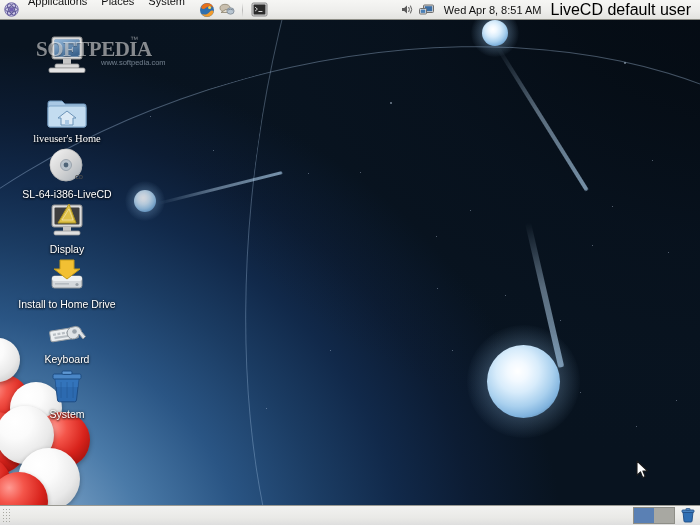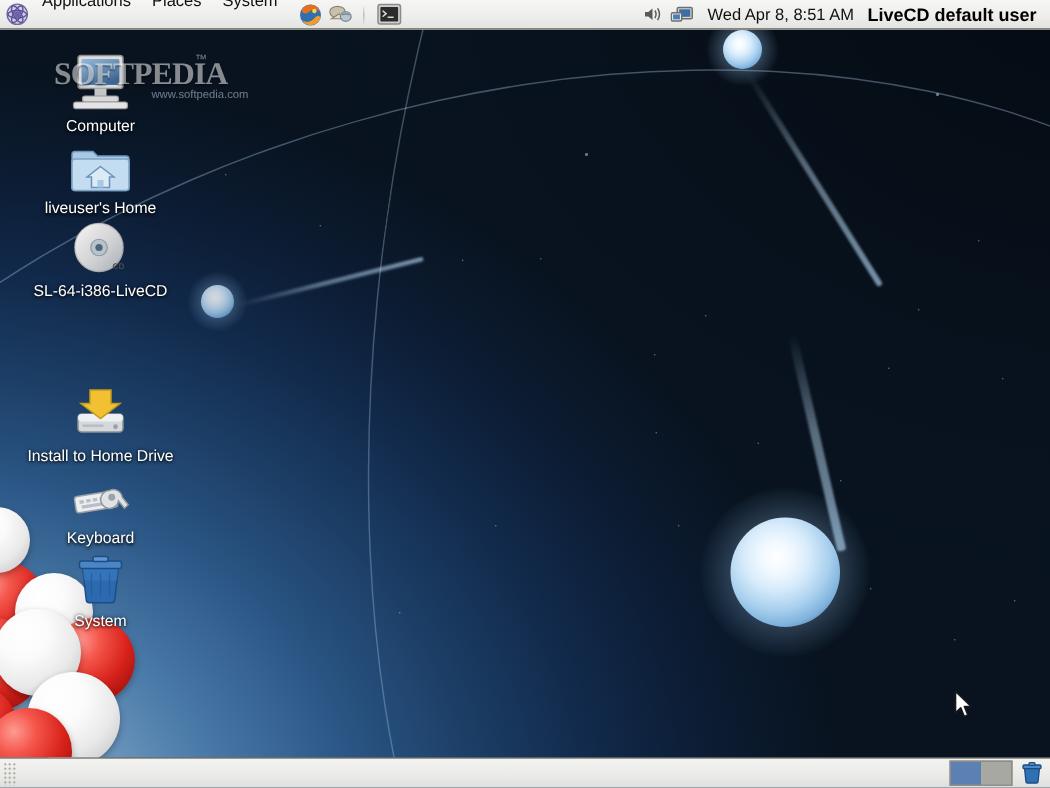--- a/index.html
+++ b/index.html
@@ -151,21 +151,21 @@
   .launcher { width: 20px; height: 18px; display: flex; align-items: center; justify-content: center; cursor: default; }
   .panel-sep {
     width: 1px; height: 14px; margin: 0 5px;
     background: linear-gradient(to bottom, rgba(0,0,0,0), rgba(0,0,0,0.22), rgba(0,0,0,0));
   }
   #tray { margin-left: auto; display: flex; align-items: center; padding-right: 5px; }
   #clock {
     font-size: 11px; color: #101010; padding: 0 7px; white-space: nowrap; cursor: default;
   }
   #username {
-    font-size: 12px; font-weight: bold; color: #000; padding: 0 4px 0 2px; white-space: nowrap; cursor: default;
+    font-size: 16px; font-weight: normal; color: #000; padding: 0 4px 0 2px; white-space: nowrap; cursor: default;
   }
 
   
   #bottom-panel {
     position: absolute;
     left: 0; bottom: 0;
     width: 700px; height: 20px;
     background: linear-gradient(to bottom, #f2f2f0 0%, #eaeae7 60%, #dedede 100%);
     border-top: 1px solid #9a9a93;
     display: flex;
@@ -273,31 +273,30 @@
             <linearGradient id="scr" x1="0" y1="0" x2="0.6" y2="1">
               <stop offset="0" stop-color="#9fc3e4" stop-opacity=".85"></stop>
               <stop offset="1" stop-color="#3a628c" stop-opacity=".9"></stop>
             </linearGradient>
           </defs>
           <rect x="18" y="25" width="8" height="5" fill="#c5c5c5"></rect>
           <rect x="10" y="30" width="24" height="4" rx="1.6" fill="#d8d8d8" stroke="#9a9a9a" stroke-width=".8"></rect>
           <rect x="4" y="34" width="36" height="4.5" rx="1.6" fill="#e4e4e4" stroke="#9a9a9a" stroke-width=".8"></rect>
         </svg>
       </div>
-      <div class="lbl">Computer</div>
     </div>
 
     <div style="position:absolute; left:28px; top:11px; width:130px; height:40px; pointer-events:none;">
       <div style="position:absolute; left:8px; top:6px; font-size:21px; font-weight:bold; letter-spacing:-0.5px;
                   color:rgba(255,255,255,0.52); text-shadow:0 1px 1px rgba(0,0,0,0.35); font-family:Liberation Serif, serif;">SOFTPEDIA</div>
       <div style="position:absolute; left:102px; top:4px; font-size:8px; color:rgba(255,255,255,0.45);">™</div>
       <div style="position:absolute; left:28px; top:27px; font-size:7.5px; color:rgba(210,226,242,0.50);margin-left:45px;">www.softpedia.com</div>
     </div>
 
-    <div class="dicon" style="left:2px; top:65px;">
+    <div class="dicon" style="left:2px; top:65px;font-family:Liberation Serif, serif;">
       <div class="glyph">
         <svg width="42" height="38" viewBox="0 0 42 38">
           <path d="M4 8 h12 l3 3 h19 a2 2 0 0 1 2 2 v19 a2 2 0 0 1 -2 2 H4 a2 2 0 0 1 -2 -2 V10 a2 2 0 0 1 2 -2 z" fill="#a9c8e4" stroke="#6d95ba" stroke-width="1"></path>
           <path d="M4 13 h34 a2 2 0 0 1 2 2 v17 a2 2 0 0 1 -2 2 H4 a2 2 0 0 1 -2 -2 V15 a2 2 0 0 1 2 -2 z" fill="#c3dcf0" stroke="#7ca3c6" stroke-width="1"></path>
           <path d="M21 18 l9 7 h-3 v7 h-12 v-7 h-3 z" fill="#dceaf6" stroke="#6b93b8" stroke-width="1"></path>
           <rect x="19" y="27" width="4" height="5" fill="#a9c8e4"></rect>
         </svg>
       </div>
       <div class="lbl">liveuser's Home</div>
     </div>
@@ -315,20 +314,33 @@
             </linearGradient>
           </defs>
           <circle cx="19" cy="19" r="5.5" fill="#b9c3cc" stroke="#8f99a3" stroke-width=".8"></circle>
           <circle cx="19" cy="19" r="2.4" fill="#4e6478"></circle>
           <text x="28" y="33" font-size="5.5" fill="#4a4a4a" font-family="'Liberation Sans',sans-serif" font-weight="bold">CD</text>
         </svg>
       </div>
       <div class="lbl">SL-64-i386-LiveCD</div>
     </div>
 
+    <div class="dicon" style="left:2px; top:175px;">
+      <div class="glyph">
+        <svg width="44" height="40" viewBox="0 0 44 40">
+          <rect x="7" y="4" width="30" height="22" rx="2" fill="#dcdcdc" stroke="#8d8d8d" stroke-width="1"></rect>
+          <rect x="9.5" y="6.5" width="25" height="17" rx="1" fill="#3f3f3f"></rect>
+          <rect x="18" y="26" width="8" height="4" fill="#c5c5c5"></rect>
+          <rect x="9" y="30" width="26" height="4" rx="1.6" fill="#e0e0e0" stroke="#9a9a9a" stroke-width=".8"></rect>
+          <path d="M13 22 L24 3 L31 22 Z" fill="#e8c84a" stroke="#b59a20" stroke-width="1" opacity=".95"></path>
+          <path d="M17 19 L24 8 L28 19 Z" fill="none" stroke="#fff" stroke-width=".8" opacity=".5"></path>
+        </svg>
+      </div>
+      <div class="lbl">Display</div>
+    </div>
 
     <div class="dicon" style="left:2px; top:230px;">
       <div class="glyph">
         <svg width="42" height="40" viewBox="0 0 42 40">
           <rect x="6" y="20" width="30" height="12" rx="2.5" fill="#d5d9dc" stroke="#8b9196" stroke-width="1"></rect>
           <rect x="6" y="20" width="30" height="5" rx="2.5" fill="#eef1f3"></rect>
           <circle cx="31" cy="28.5" r="1.6" fill="#9aa2a8"></circle>
           <rect x="9" y="27" width="14" height="1.6" fill="#b6bcc1"></rect>
           <path d="M14 4 h14 v9 h6 l-13 10 l-13 -10 h6 z" fill="#f2c033" stroke="#c49a18" stroke-width="1"></path>
         </svg>

